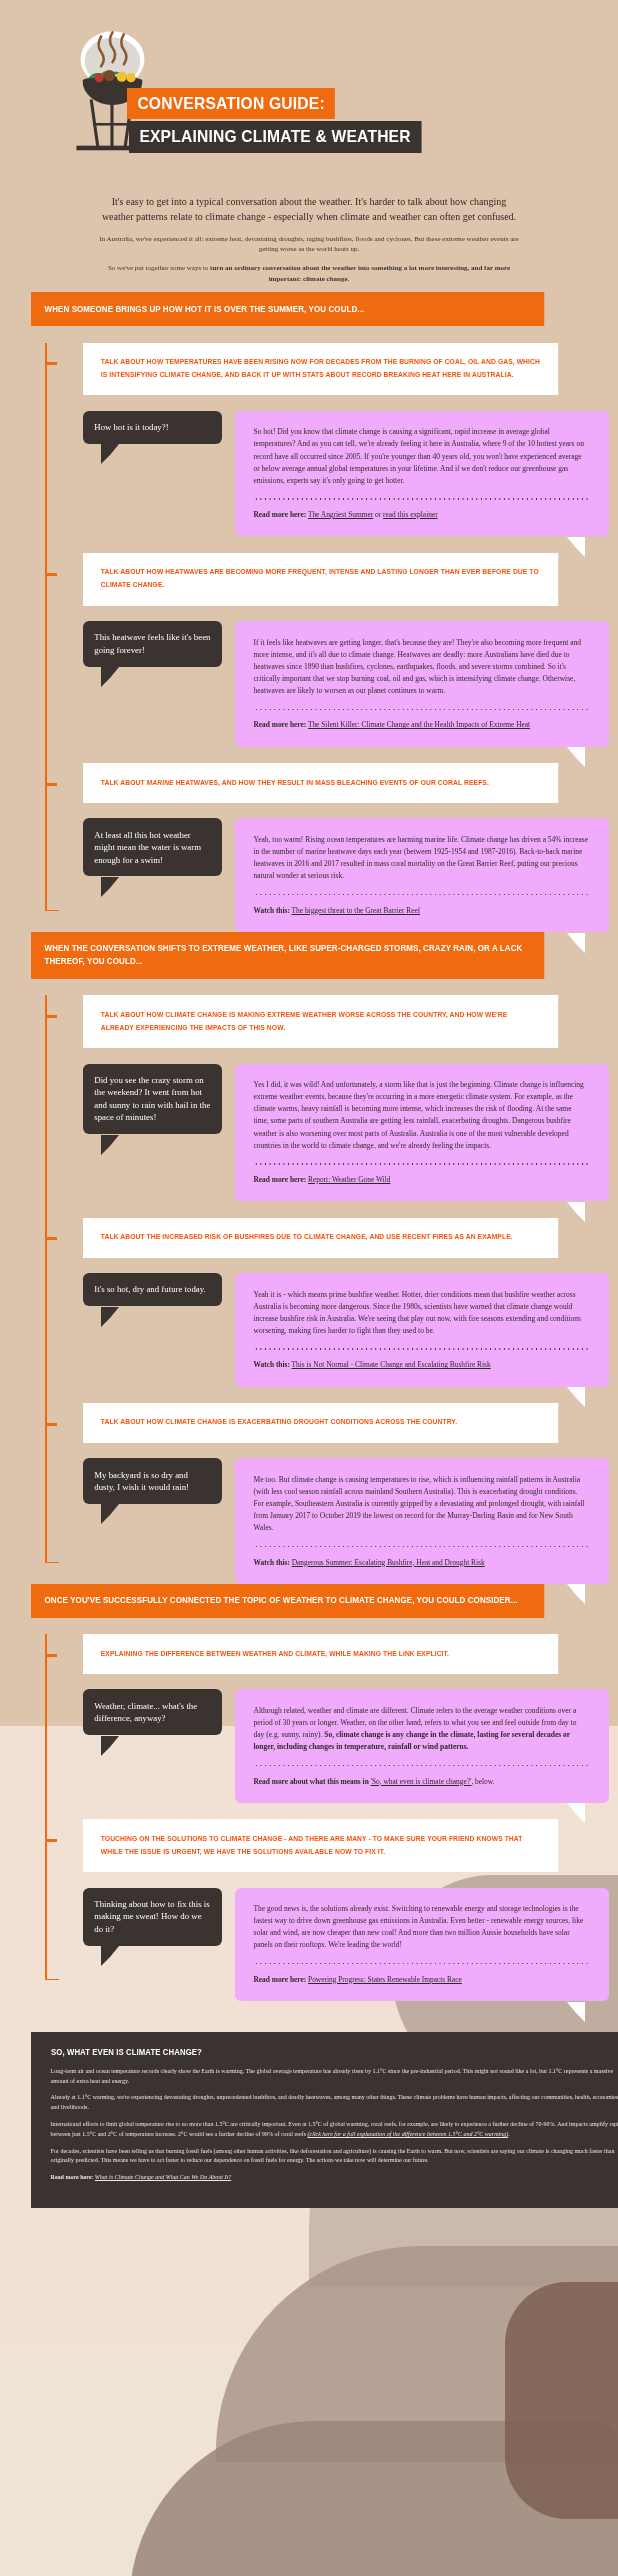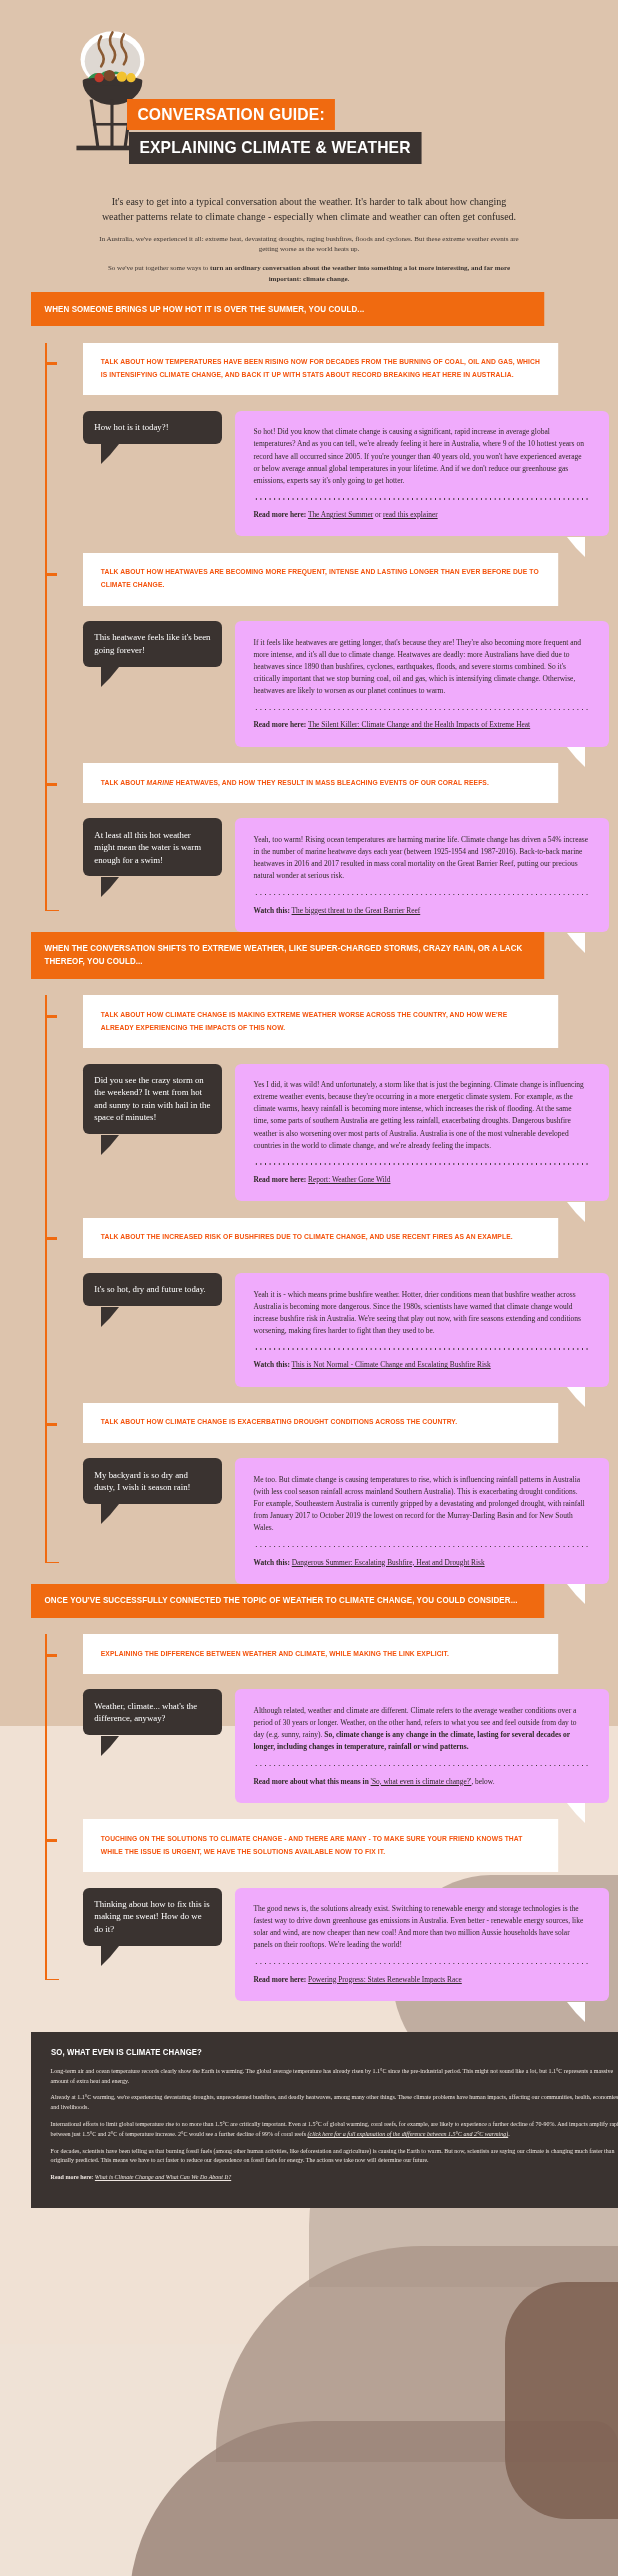--- a/index.html
+++ b/index.html
@@ -23,21 +23,21 @@
   .blob { position: absolute; z-index: 0; background: #b7a396; opacity: .85; }
   .blob1 { top: 1875px; left: 392px;  width: 227px; height: 216px; border-radius: 113px 0 0 134px; }
   .blob2 { top: 2071px; left: 309px;  width: 309px; height: 216px; border-radius: 155px 0 0 0; background:#c3b1a4; }
   .blob3 { top: 2246px; left: 216px;  width: 402px; height: 216px; border-radius: 206px 0 0 0; background:#ab968a; }
   .blob4 { top: 2421px; left: 129px;  width: 489px; height: 185px; border-radius: 247px 31px 0 0; background:#9b8579; }
   .blob5 { top: 2282px; left: 505px;  width: 113px; height: 237px; border-radius: 62px 0 0 62px; background:#7d5f50; }
 
   
   .header { position: relative; z-index: 3; height: 185px; }
   .bbq { position: absolute; left: 61px; top: 21.6px; width: 103px; height: 134px; }
-  .title-block { position: absolute; left: 127px; top: 99px; }
+  .title-block { position: absolute; left: 127px; top: 88px; }
   .title-line1 {
     display: inline-block; background: #f06a10; color: #fff;
     font-family: "Liberation Sans", sans-serif; font-weight: bold;
     font-size: 17px; letter-spacing: 0.2px; padding: 6.2px 11.3px 5.2px 11.3px;
     transform: scaleX(.92); transform-origin: left center;
   }
   .title-line2 {
     display: inline-block; background: #3a3330; color: #fff;
     font-family: "Liberation Sans", sans-serif; font-weight: bold;
     font-size: 17px; letter-spacing: 0.2px; padding: 6.2px 11.3px 6.2px 11.3px;
@@ -240,21 +240,21 @@
               <p>Yeah it is - which means prime bushfire weather. Hotter, drier conditions mean that bushfire weather across Australia is becoming more dangerous. Since the 1980s, scientists have warned that climate change would increase bushfire risk in Australia. We're seeing that play out now, with fire seasons extending and conditions worsening, making fires harder to fight than they used to be.</p>
               <div class="dots"></div>
               <div class="src"><b>Watch this:</b> <span class="inline-link">This is Not Normal - Climate Change and Escalating Bushfire Risk</span></div>
             </div>
           </div>
           <div class="topic">
             <div class="topic-tick"></div>
             <div class="topic-box">TALK ABOUT HOW CLIMATE CHANGE IS EXACERBATING DROUGHT CONDITIONS ACROSS THE COUNTRY.</div>
           </div>
           <div class="qa">
-            <div class="bubble-q">My backyard is so dry and dusty, I wish it season rain!</div>
+            <div class="bubble-q">My backyard is so dry and dusty, I wish it would rain!</div>
             <div class="bubble-a">
               <p>Me too. But climate change is causing temperatures to rise, which is influencing rainfall patterns in Australia (with less cool season rainfall across mainland Southern Australia). This is exacerbating drought conditions. For example, Southeastern Australia is currently gripped by a devastating and prolonged drought, with rainfall from January 2017 to October 2019 the lowest on record for the Murray-Darling Basin and for New South Wales.</p>
               <div class="dots"></div>
               <div class="src"><b>Watch this:</b> <span class="inline-link">Dangerous Summer: Escalating Bushfire, Heat and Drought Risk</span></div>
             </div>
           </div>
         </div>
       </div>
       <div class="section">
         <div class="sec-banner">ONCE YOU'VE SUCCESSFULLY CONNECTED THE TOPIC OF WEATHER TO CLIMATE CHANGE, YOU COULD CONSIDER...</div>

